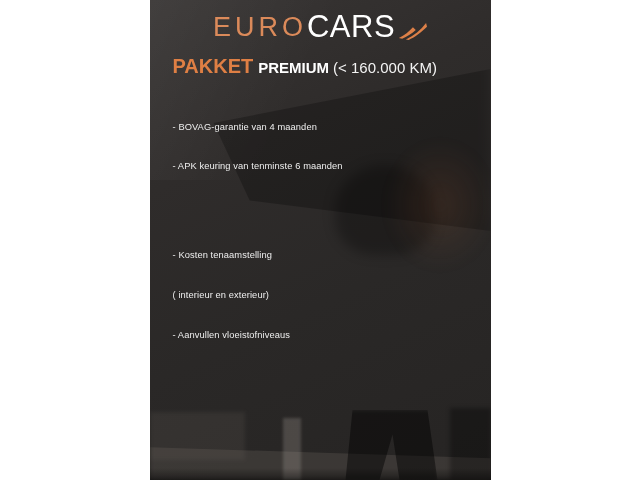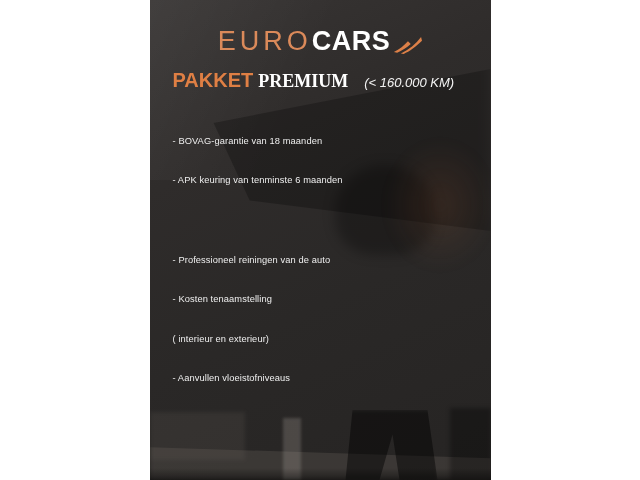--- a/index.html
+++ b/index.html
@@ -68,39 +68,39 @@
     filter:blur(2px);
   }
   .bg-bottom-fade {
     left:0; top:468px; width:341px; height:12px;
     background:linear-gradient(rgba(0,0,0,0), rgba(0,0,0,0.45));
   }
   
   .logo {
     position:relative; z-index:2;
     display:flex; justify-content:center; align-items:flex-end;
-    padding-top:24px; height:31px;
+    padding-top:10px; height:31px;
   }
   .logo-euro {
     font-size:27px; line-height:28px;
     letter-spacing:4px; font-weight:400;
     color:#db8a5a;
   }
   .logo-cars {
-    font-size:27px; line-height:28px;
-    font-weight:bold; letter-spacing:0.5px;
+    font-size:31px; line-height:28px;
+    font-weight:normal; letter-spacing:0.5px;
     color:#ffffff;
   }
   .logo-swoosh { margin-left:2px; margin-bottom:1px; }
   
   .content { position:relative; z-index:2; padding:0 12px 0 23px; }
   .pkg-title { margin-top:14px; white-space:nowrap; }
   .pkg-prefix { color:#df7f44; font-weight:bold; font-size:20px; margin-right:5px; }
-  .pkg-main   { color:#ffffff; font-weight:bold; font-size:18px;font-family:Liberation Serif, serif; }
-  .pkg-suffix { color:#f3f3f3; font-size:13px; margin-left:16px; font-weight:400;font-style:italic; }
+  .pkg-main   { color:#ffffff; font-weight:bold; font-size:15px; }
+  .pkg-suffix { color:#f3f3f3; font-size:15px; margin-left:4px; font-weight:400; }
   .features {
     margin-top:5px;
     font-size:9.3px; line-height:9.9px;
     letter-spacing:0.1px;
     color:#efefef;
     white-space:pre-wrap;
   }
 </style>
 </head>
 <body>
@@ -129,29 +129,28 @@
 
   <div class="content">
 
     <div class="pkg-title">
       <span class="pkg-prefix">PAKKET</span><span class="pkg-main">PREMIUM</span><span class="pkg-suffix">(&lt; 160.000 KM)</span>
     </div>
 
     <div class="features">
       
     
-        <div class="feature-line">- BOVAG-garantie van 18 maanden</div>
+        <div class="feature-line">- BOVAG-garantie van 4 maanden</div>
       
         <div class="feature-line">- APK keuring van tenminste 6 maanden</div>
       
       
       
       
       
-        <div class="feature-line">- Professioneel reiningen van de auto</div>
       
         <div class="feature-line">- Kosten tenaamstelling</div>
       
         <div class="feature-line">( interieur en exterieur)</div>
       
         <div class="feature-line">- Aanvullen vloeistofniveaus</div>
       
         
       
         

